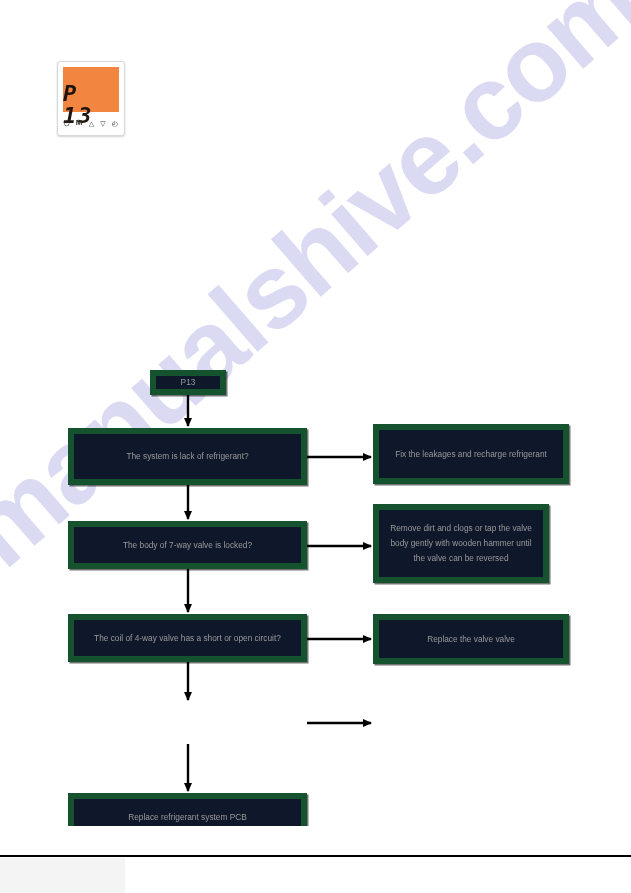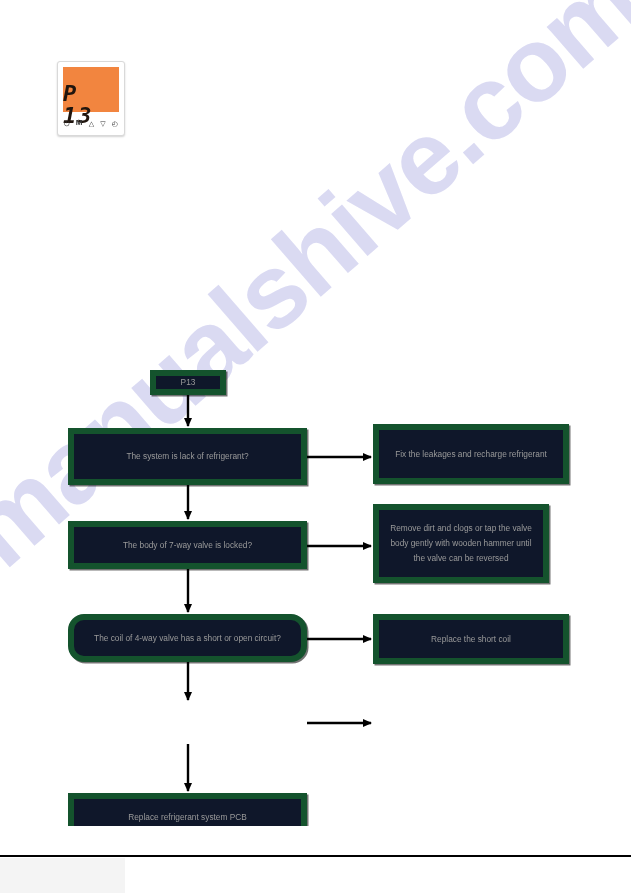--- a/index.html
+++ b/index.html
@@ -129,21 +129,21 @@
     align-items: center;
     justify-content: flex-start;
     text-align: center;
     padding: 4px 9px;
   }
 
   
   #node-start   { left: 150px; top: 370px; width: 76px;  height: 25px; }
   #node-q1      { left: 68px;  top: 428px; width: 239px; height: 57px; }
   #node-q2      { left: 68px;  top: 521px; width: 239px; height: 48px; }
-  #node-q3      { left: 68px;  top: 614px; width: 239px; height: 48px; border-radius: 16px; }
+  #node-q3      { left: 68px;  top: 614px; width: 239px; height: 48px; }
   #node-q4      { left: 68px;  top: 702px; width: 239px; height: 42px; }
   #node-q5      { left: 68px;  top: 793px; width: 239px; height: 48px; }
 
   #node-a1      { left: 373px; top: 424px; width: 196px; height: 60px; }
   #node-a2      { left: 373px; top: 504px; width: 176px; height: 79px; }
   #node-a3      { left: 373px; top: 614px; width: 196px; height: 50px; }
   #node-a4      { left: 373px; top: 684px; width: 196px; height: 80px; }
 
   .fc-box .fc-label {
     display: block;
@@ -262,21 +262,21 @@
 
   <div class="fc-box left-text" id="node-a1">
     <span class="fc-label">Fix the leakages and recharge refrigerant</span>
   </div>
 
   <div class="fc-box left-text" id="node-a2">
     <span class="fc-label">Remove dirt and clogs or tap the valve body gently with wooden hammer until the valve can be reversed</span>
   </div>
 
   <div class="fc-box left-text" id="node-a3">
-    <span class="fc-label">Replace the short coil</span>
+    <span class="fc-label">Replace the valve valve</span>
   </div>
 
 
 </div>
 
 <div id="bottom-mask"></div>
 <div id="footer-rule"></div>
 <div id="footer-block"></div>
 
 </body></html>

